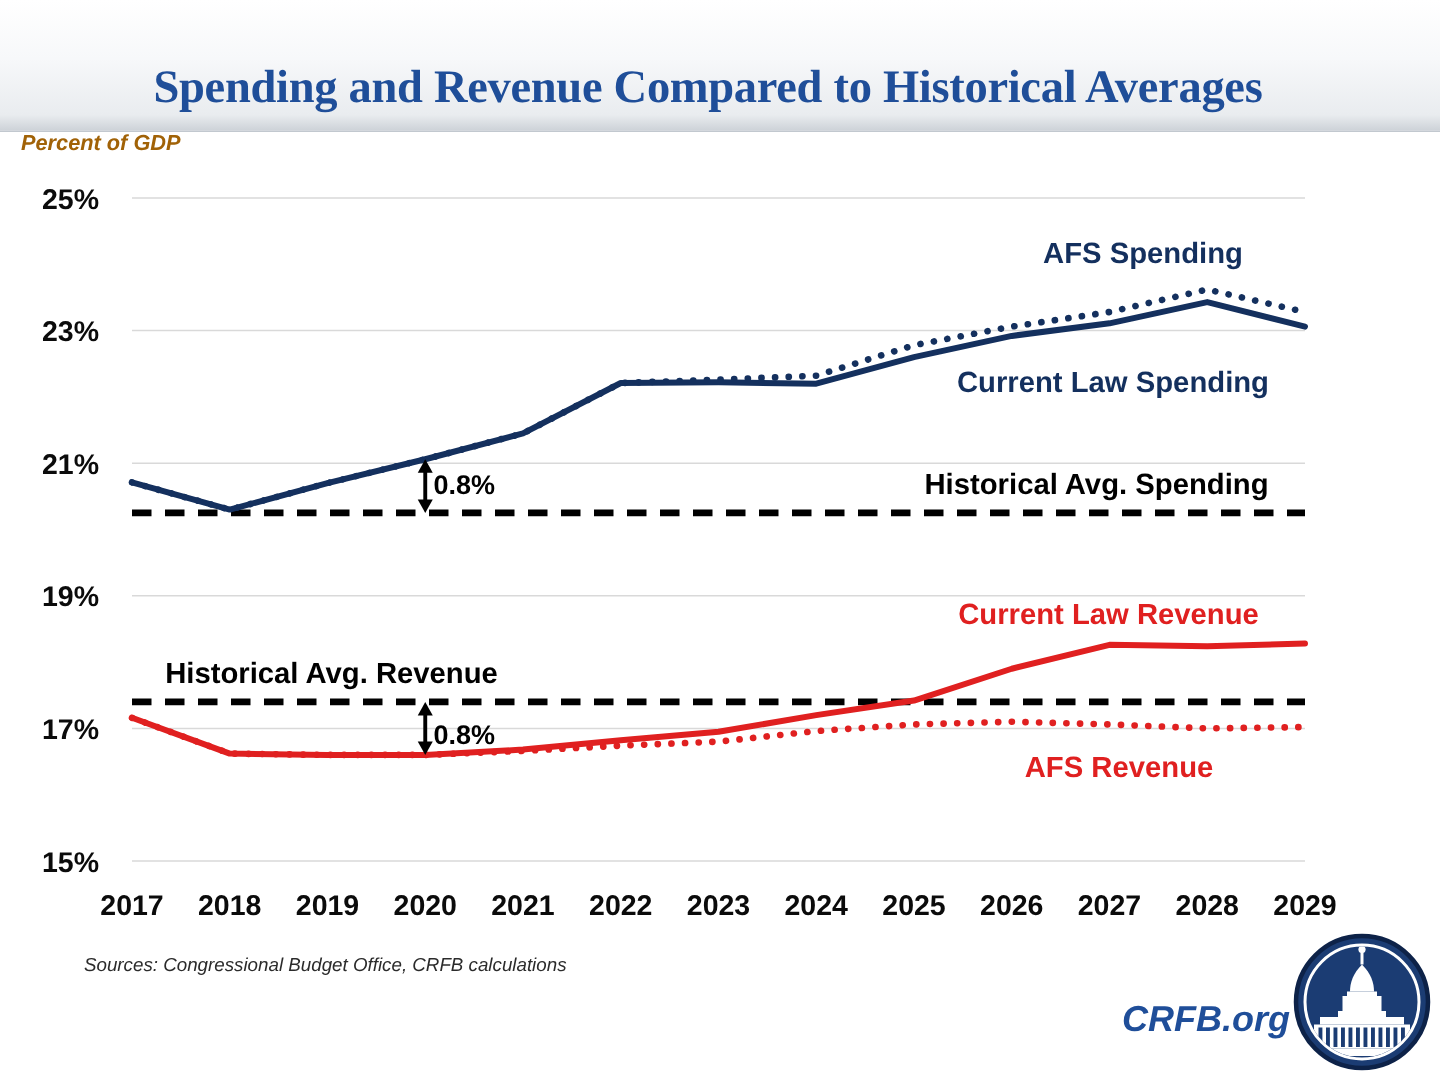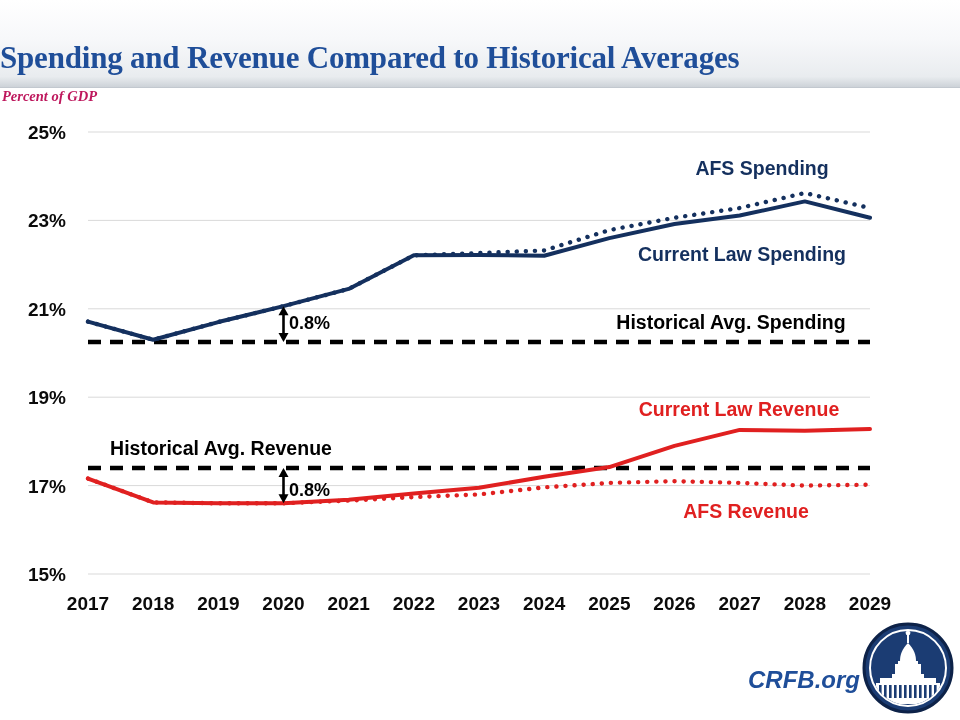--- a/index.html
+++ b/index.html
@@ -12,34 +12,34 @@
   }
   
   #header-band{
     position:absolute;left:0;top:0;width:960px;height:88px;
     background:linear-gradient(180deg,#ffffff 0%,#f7f8fa 45%,#e9ecef 88%,#cdd2d8 100%);
     border-bottom:1px solid #c2c8cf;
     box-sizing:border-box;
   }
   #chart-title{
     position:absolute;left:0;top:40px;width:944px;
-    text-align:left;
+    text-align:center;
     font-family:"Liberation Serif", serif;
     font-weight:bold;
     font-size:31px;
     letter-spacing:-0.2px;
     color:#1F4E99;
     white-space:nowrap;
   }
   
   #axis-caption{
-    position:absolute;left:2px;top:88px;
-    font-family:Liberation Serif, serif;
+    position:absolute;left:14px;top:88px;
+    font-family:Liberation Sans, sans-serif;
     font-style:italic;font-weight:bold;font-size:14.5px;
-    color:#be185d;
+    color:#a16207;
   }
   
   #chart-svg{position:absolute;left:0;top:0;width:960px;height:720px;}
   .ytick{
     font-family:"Liberation Sans", sans-serif;
     font-weight:bold;font-size:19px;fill:#0b0b0b;
     text-anchor:end;
   }
   .xtick{
     font-family:"Liberation Sans", sans-serif;
@@ -142,20 +142,21 @@
   <text class="ann-label ann-black" x="731" y="329" text-anchor="middle">Historical Avg. Spending</text>
   <text class="ann-label ann-red" x="739" y="416" text-anchor="middle">Current Law Revenue</text>
   <text class="ann-label ann-black" x="221" y="455" text-anchor="middle">Historical Avg. Revenue</text>
   <text class="ann-label ann-red" x="746" y="518" text-anchor="middle">AFS Revenue</text>
 
   <text class="delta-label" x="289" y="329">0.8%</text>
   <text class="delta-label" x="289" y="496">0.8%</text>
 </svg>
 
 <div id="footnotes">
+  <div class="footnote">Sources: Congressional Budget Office, CRFB calculations</div>
 </div>
 
 <div id="logo-wrap">
   <div id="logo-text">CRFB.org</div>
   <svg id="logo-seal" viewBox="0 0 92 92">
     <circle cx="46" cy="46" r="44" fill="#1b3c73" stroke="#0d2248" stroke-width="3"></circle>
     <circle cx="46" cy="46" r="38" fill="none" stroke="#ffffff" stroke-width="2"></circle>
     <defs>
       <clipPath id="sealclip">
           <circle cx="46" cy="46" r="37"></circle>

